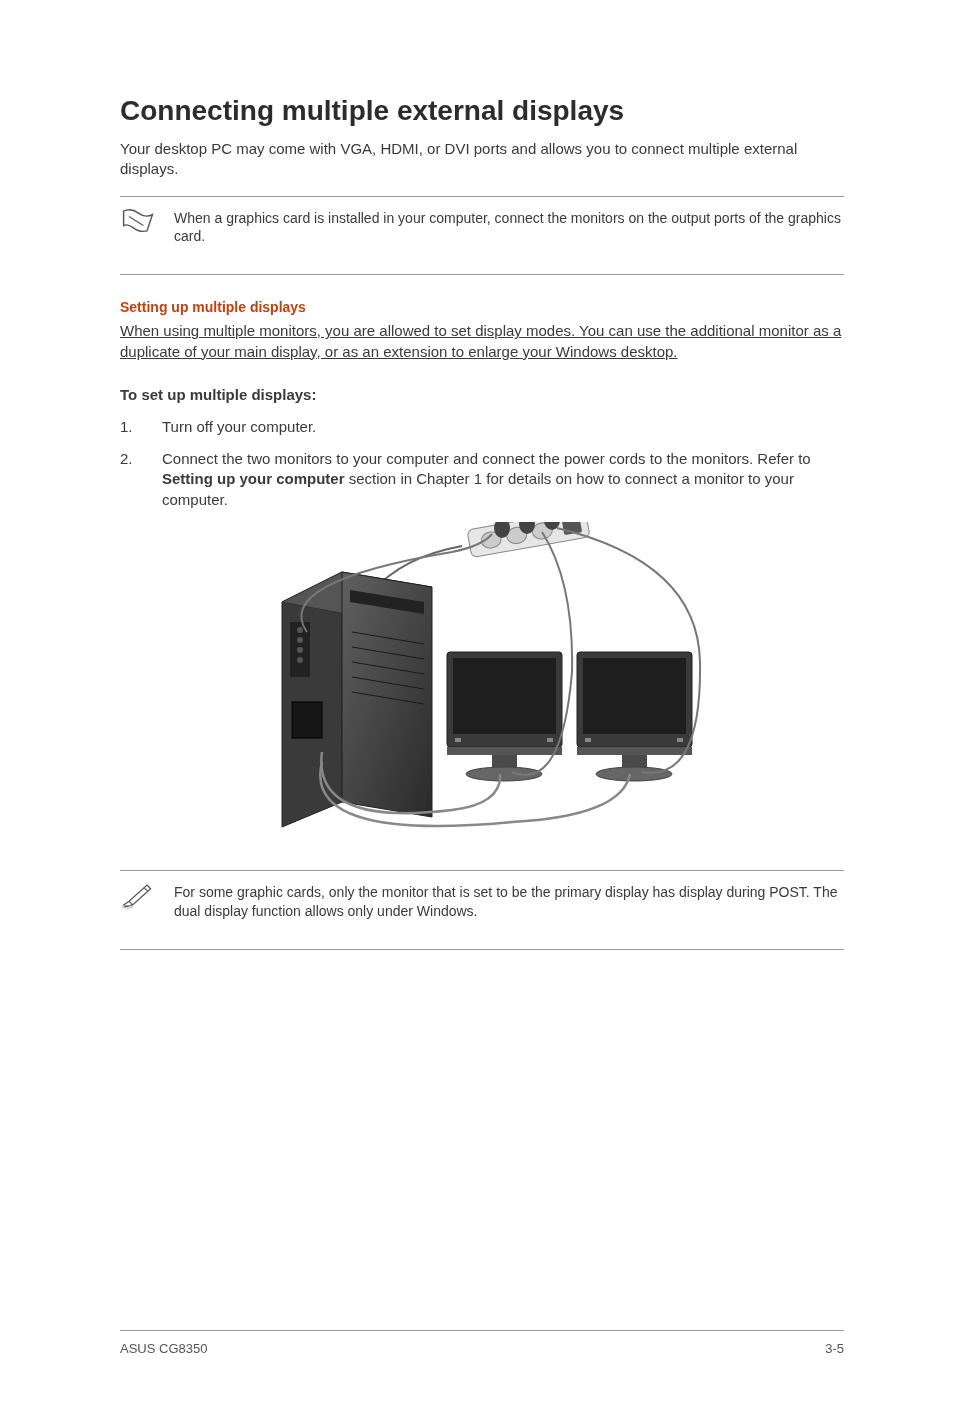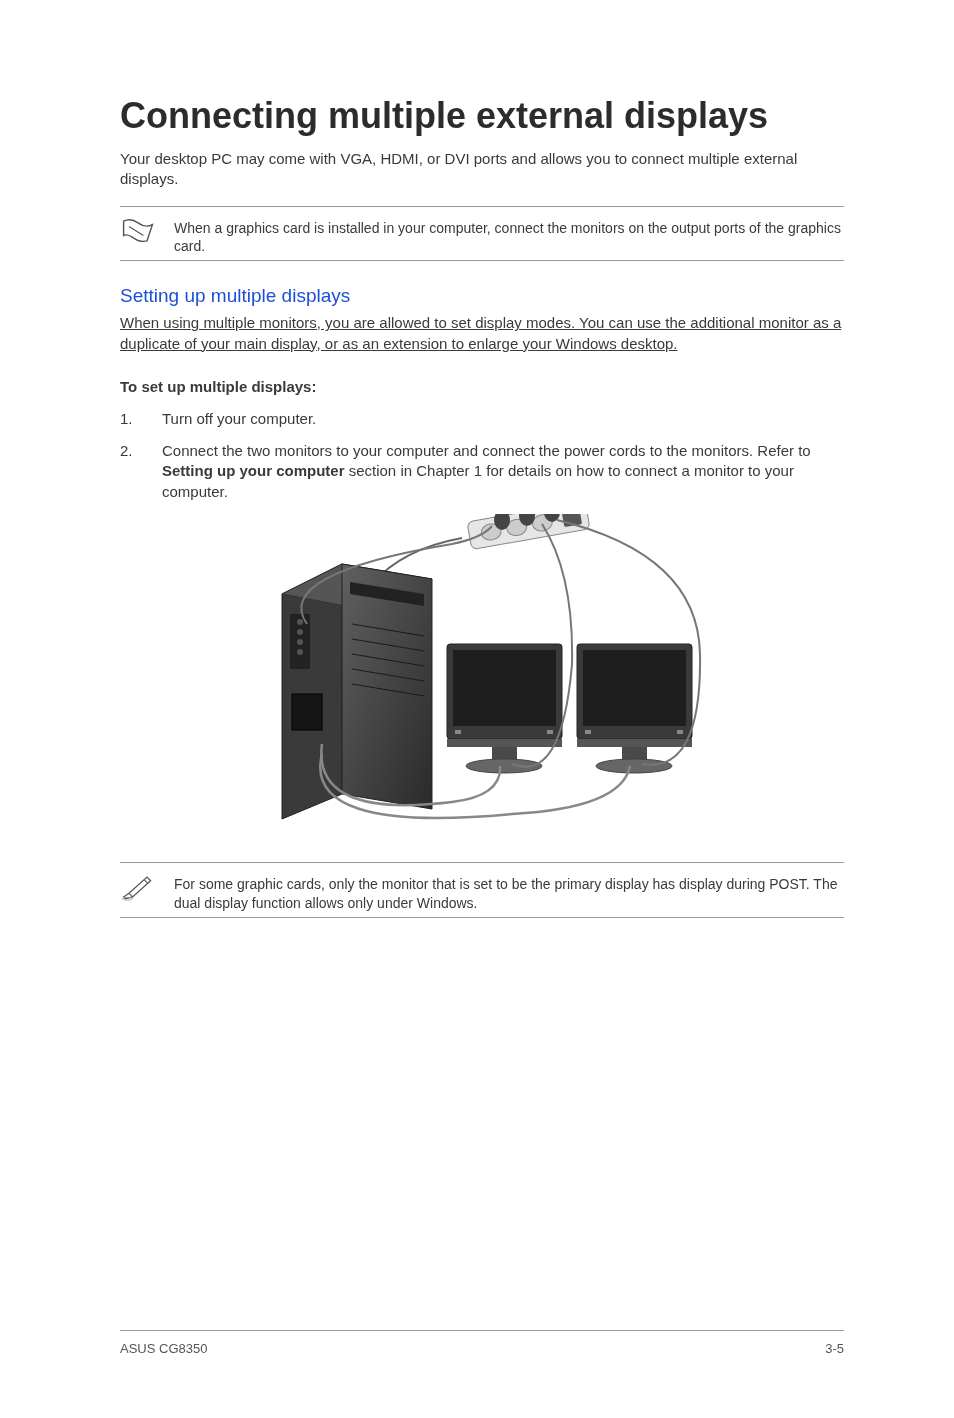--- a/index.html
+++ b/index.html
@@ -6,55 +6,55 @@
   body {
     width: 954px;
     height: 1418px;
     background: #fff;
     font-family: Arial, Helvetica, sans-serif;
     color: #3a3a3a;
     position: relative;
     padding: 95px 110px 0 120px;
   }
   h1 {
-    font-size: 36px;
+    font-size: 28px;
     font-weight: bold;
     color: #2c2c2c;
     margin-bottom: 12px;
   }
   .intro {
     font-size: 15px;
     line-height: 1.35;
     color: #3a3a3a;
     margin-bottom: 16px;
     margin-top: 12px;
   }
   .note-box {
     border-top: 1px solid #999;
     border-bottom: 1px solid #999;
-    padding: 10px 0 4px 0;
+    padding: 10px 0 28px 0;
     display: flex;
     align-items: flex-start;
     gap: 18px;
     margin-bottom: 24px;
   }
   .note-icon {
     flex: 0 0 36px;
     height: 28px;
   }
   .note-text {
     font-size: 14px;
     line-height: 1.35;
     color: #3a3a3a;
     padding-top: 2px;
   }
   h2 {
-    font-size: 19px;
-    font-weight: normal;
-    color: #1d4ed8;
+    font-size: 14px;
+    font-weight: bold;
+    color: #c2410c;
     margin-bottom: 6px;
   }
   .sub-intro {
     font-size: 15px;
     line-height: 1.35;
     margin-bottom: 24px;
     text-decoration: underline;
   }
   .setup-title {
     font-size: 15px;

